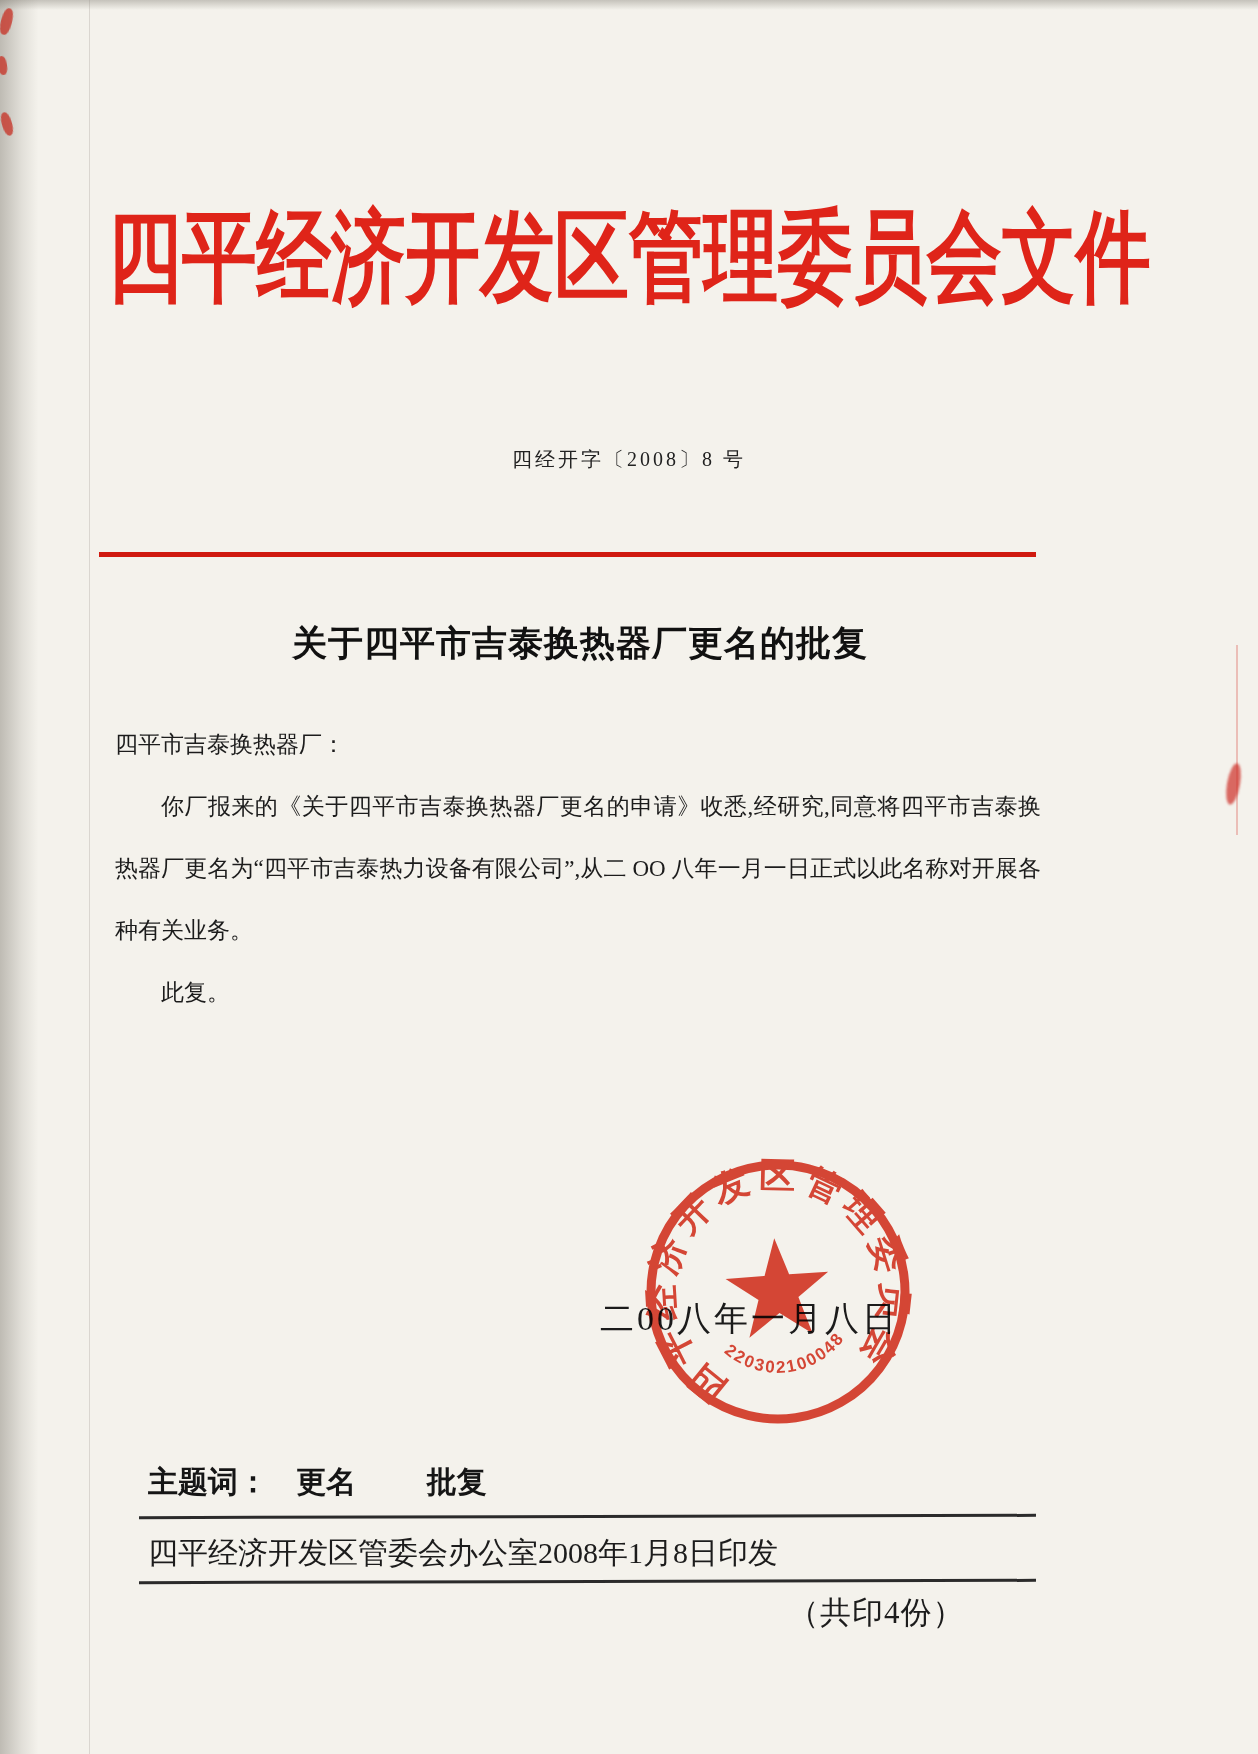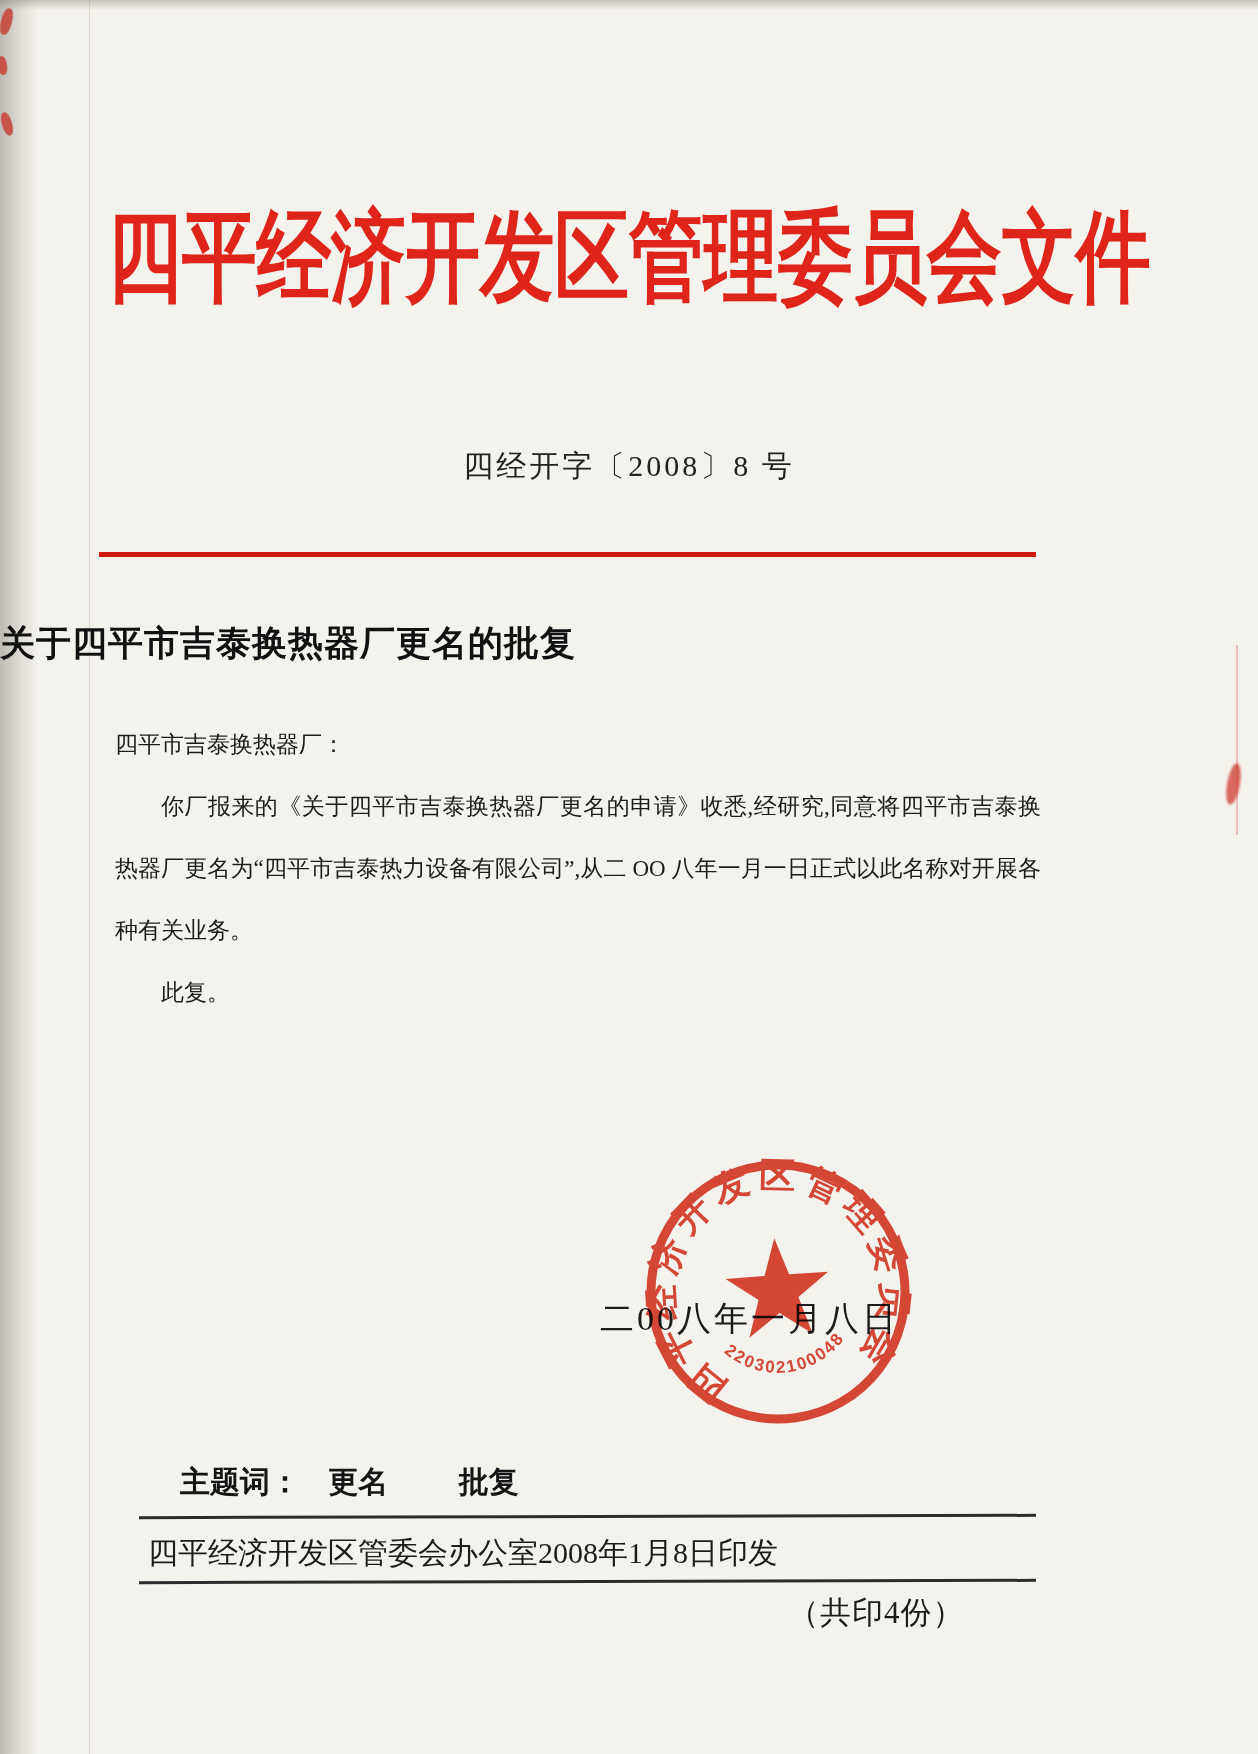--- a/index.html
+++ b/index.html
@@ -27,46 +27,46 @@
 
   .header-title{
     position:absolute;top:188px;left:0;width:1258px;height:140px;
     display:flex;align-items:center;justify-content:center;
     font-family:"Liberation Serif","DejaVu Serif",serif;
     font-weight:bold;font-size:100px;line-height:1;color:#df2419;
     white-space:nowrap;transform:scaleX(0.745);transform-origin:50% 50%;
   }
   .doc-number{
     position:absolute;top:446px;left:0;width:1258px;text-align:center;
-    font-size:30px;letter-spacing:3px;color:#222;
+    font-size:20px;letter-spacing:3px;color:#222;
   }
   .red-rule{position:absolute;top:552px;left:99px;width:937px;height:5px;background:#d01a10;}
 
   .subject-title{
-    position:absolute;top:620px;left:0;width:1160px;text-align:left;
+    position:absolute;top:620px;left:0;width:1160px;text-align:center;
     font-family:"Liberation Sans","DejaVu Sans",sans-serif;
     font-weight:bold;font-size:35px;letter-spacing:1px;color:#111;
   }
 
   .body-text{position:absolute;top:714px;left:115px;width:926px;font-size:23px;line-height:62px;text-align:justify;}
   .body-text p{margin:0;}
   .indent{text-indent:2em;}
 
   .date-line{
     position:absolute;top:1296px;left:600px;z-index:1;
     font-size:34px;letter-spacing:3px;color:#1b1b1b;white-space:nowrap;
   }
 
   .seal{position:absolute;left:626px;top:1140px;width:304px;height:304px;z-index:2;
     mix-blend-mode:multiply;opacity:.92;}
 
   .keywords-row{
     position:absolute;top:1462px;left:148px;
     font-family:"Liberation Sans","DejaVu Sans",sans-serif;
-    font-weight:bold;font-size:30px;color:#151515;white-space:nowrap;margin-left:32px;
+    font-weight:bold;font-size:30px;color:#151515;white-space:nowrap;
   }
   .keywords-row .term1{margin-left:20px;}
   .keywords-row .term2{margin-left:62px;}
 
   .sep1{position:absolute;top:1515px;left:139px;width:897px;height:3px;background:#2b2b2b;transform:rotate(-0.15deg);}
   .sep2{position:absolute;top:1580px;left:139px;width:897px;height:3px;background:#2b2b2b;transform:rotate(-0.15deg);}
 
   .issuer-row{
     position:absolute;top:1533px;left:148px;width:888px;
     display:flex;justify-content:flex-start;align-items:baseline;

